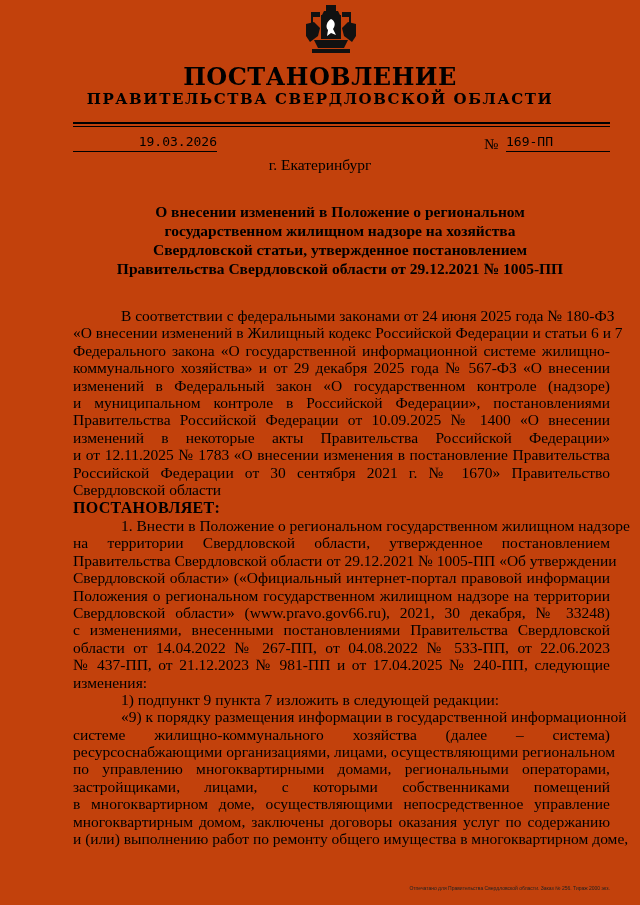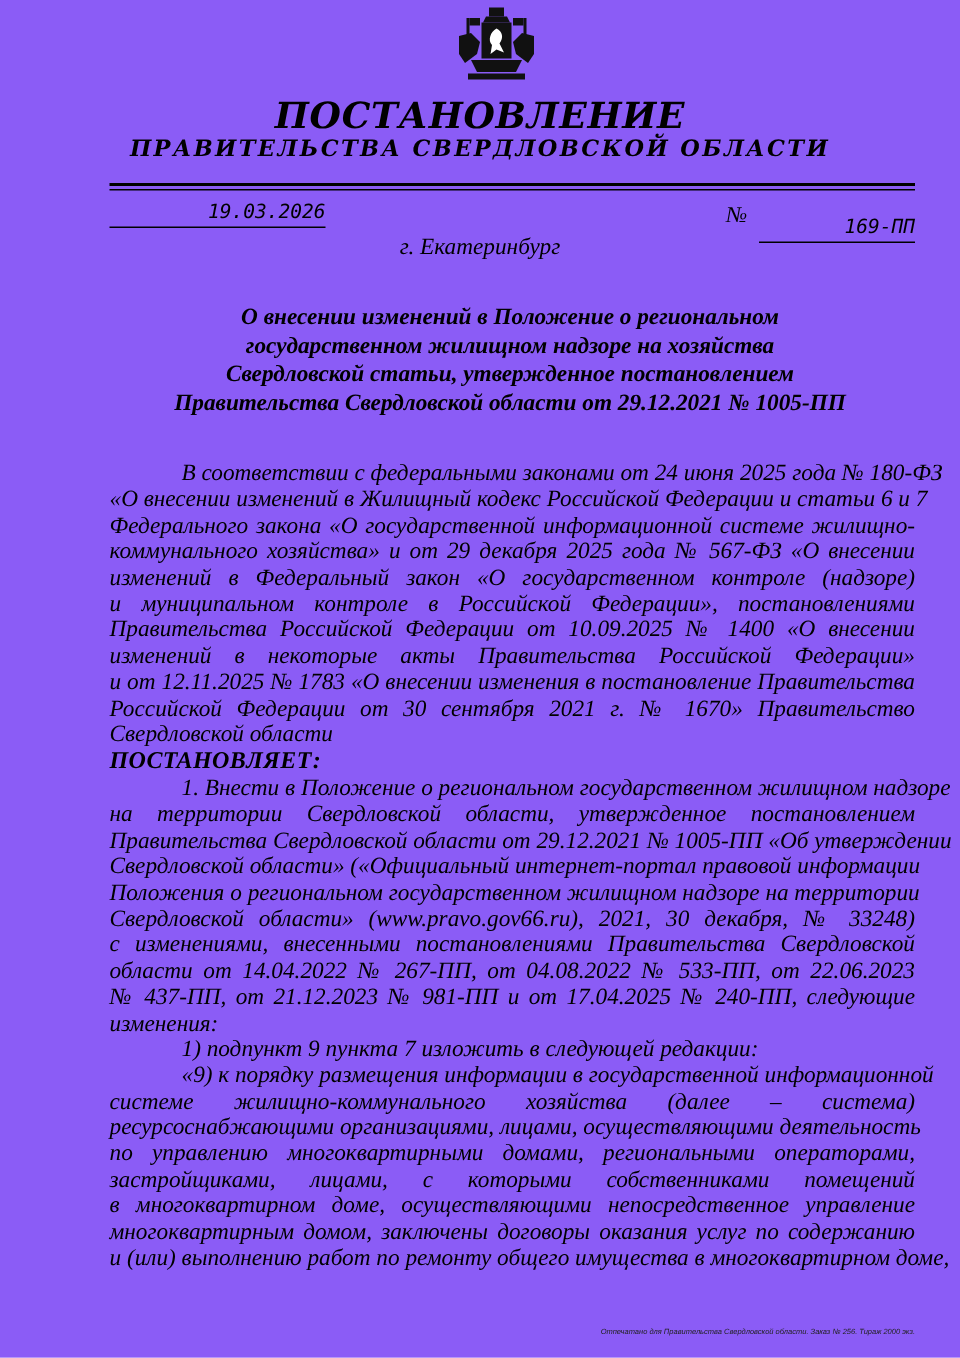--- a/index.html
+++ b/index.html
@@ -1,17 +1,17 @@
 <!DOCTYPE html>
 <html><head>
 <meta charset="utf-8">
 <style>
   html, body { margin: 0; padding: 0; background: #ffffff; }
   body { width: 640px; height: 905px; position: relative; overflow: hidden; color: #000; }
-  .page { position: absolute; left: 0; top: 0; width: 640px; height: 905px; background: #8b5cf6; font-style: italic; }
+  .page { position: absolute; left: 0; top: 0; width: 640px; height: 905px; background: #c2410c; }
 
   .emblem { position: absolute; left: 302px; top: 2px; width: 58px; height: 58px; }
 
   .hdr-title {
     position: absolute; left: 0; width: 640px; top: 62px; text-align: center;
     font-family: "DejaVu Serif", serif; font-weight: bold; font-size: 24px; letter-spacing: 0.5px;
   }
   .hdr-sub {
     position: absolute; left: 0; width: 640px; top: 90px; text-align: center;
     font-family: "DejaVu Serif", serif; font-weight: bold; font-size: 15px; letter-spacing: 1.6px;
@@ -23,22 +23,22 @@
   .date-field {
     position: absolute; left: 73px; top: 134px; width: 144px; height: 17px;
     border-bottom: 1px solid #000; text-align: right;
     font-family: "DejaVu Sans Mono", monospace; font-size: 13px; line-height: 16px;
   }
   .num-sign {
     position: absolute; left: 484px; top: 136px;
     font-family: "Liberation Serif", serif; font-size: 15px; line-height: 16px;
   }
   .num-field {
-    position: absolute; left: 506px; top: 144px; width: 104px; height: 17px;
-    border-bottom: 1px solid #000; text-align: right;
+    position: absolute; left: 506px; top: 134px; width: 104px; height: 17px;
+    border-bottom: 1px solid #000; text-align: left;
     font-family: "DejaVu Sans Mono", monospace; font-size: 13px; line-height: 16px;
   }
   .city {
     position: absolute; left: 0; width: 640px; top: 156px; text-align: center;
     font-family: "Liberation Serif", serif; font-size: 15.5px;
   }
 
   .doc-title {
     position: absolute; left: 70px; width: 540px; top: 202px; text-align: center;
     font-family: "Liberation Serif", serif; font-weight: bold; font-size: 15.5px; line-height: 19px;
@@ -128,21 +128,21 @@
     <span class="ln">Свердловской области» («Официальный интернет-портал правовой информации</span>
     <span class="ln">Положения о региональном государственном жилищном надзоре на территории</span>
     <span class="ln">Свердловской области» (www.pravo.gov66.ru), 2021, 30 декабря, № 33248)</span>
     <span class="ln">с изменениями, внесенными постановлениями Правительства Свердловской</span>
     <span class="ln">области от 14.04.2022 № 267-ПП, от 04.08.2022 № 533-ПП, от 22.06.2023</span>
     <span class="ln">№ 437-ПП, от 21.12.2023 № 981-ПП и от 17.04.2025 № 240-ПП, следующие</span>
     <span class="ln last">изменения:</span>
     <span class="ln ind-s">1) подпункт 9 пункта 7 изложить в следующей редакции:</span>
     <span class="ln ind">«9) к порядку размещения информации в государственной информационной</span>
     <span class="ln">системе жилищно-коммунального хозяйства (далее – система)</span>
-    <span class="ln">ресурсоснабжающими организациями, лицами, осуществляющими деятельность</span>
+    <span class="ln">ресурсоснабжающими организациями, лицами, осуществляющими региональном</span>
     <span class="ln">по управлению многоквартирными домами, региональными операторами,</span>
     <span class="ln">застройщиками, лицами, с которыми собственниками помещений</span>
     <span class="ln">в многоквартирном доме, осуществляющими непосредственное управление</span>
     <span class="ln">многоквартирным домом, заключены договоры оказания услуг по содержанию</span>
     <span class="ln">и (или) выполнению работ по ремонту общего имущества в многоквартирном доме,</span>
   </div>
 
   <div class="footer-note">Отпечатано для Правительства Свердловской области. Заказ № 256. Тираж 2000 экз.</div>
 </div>
 

